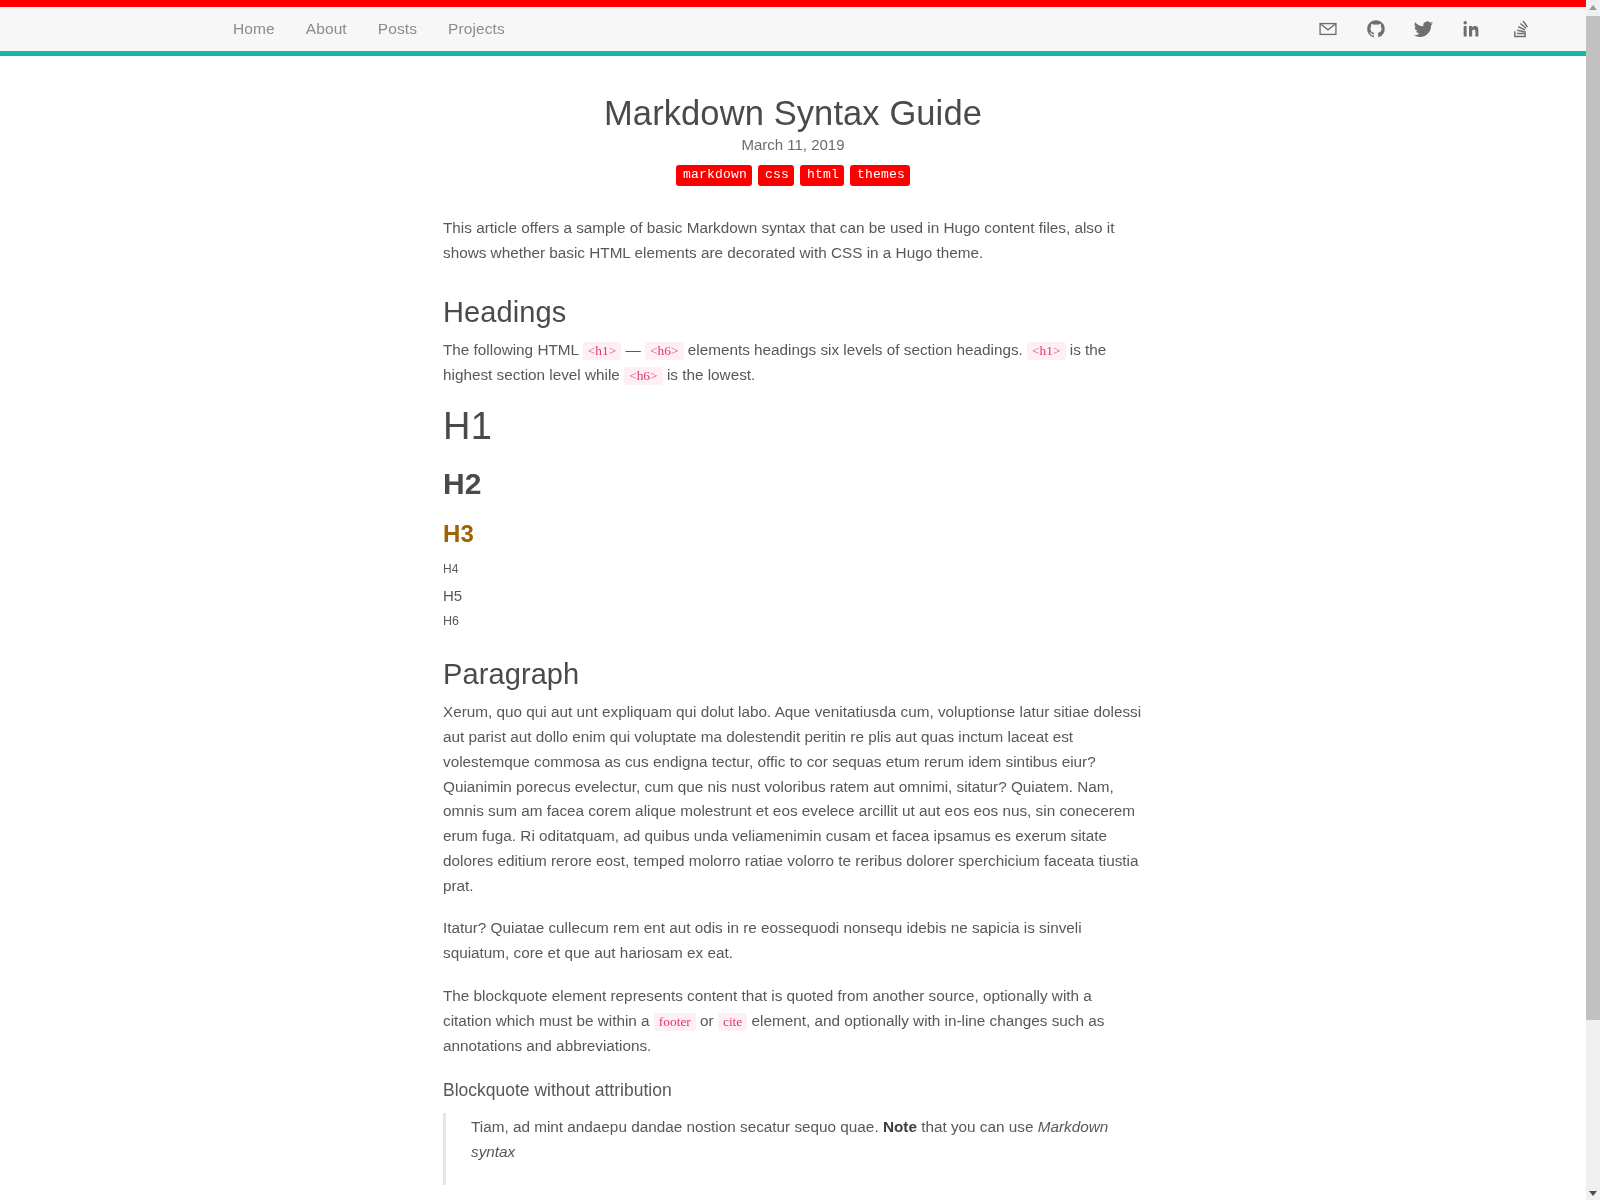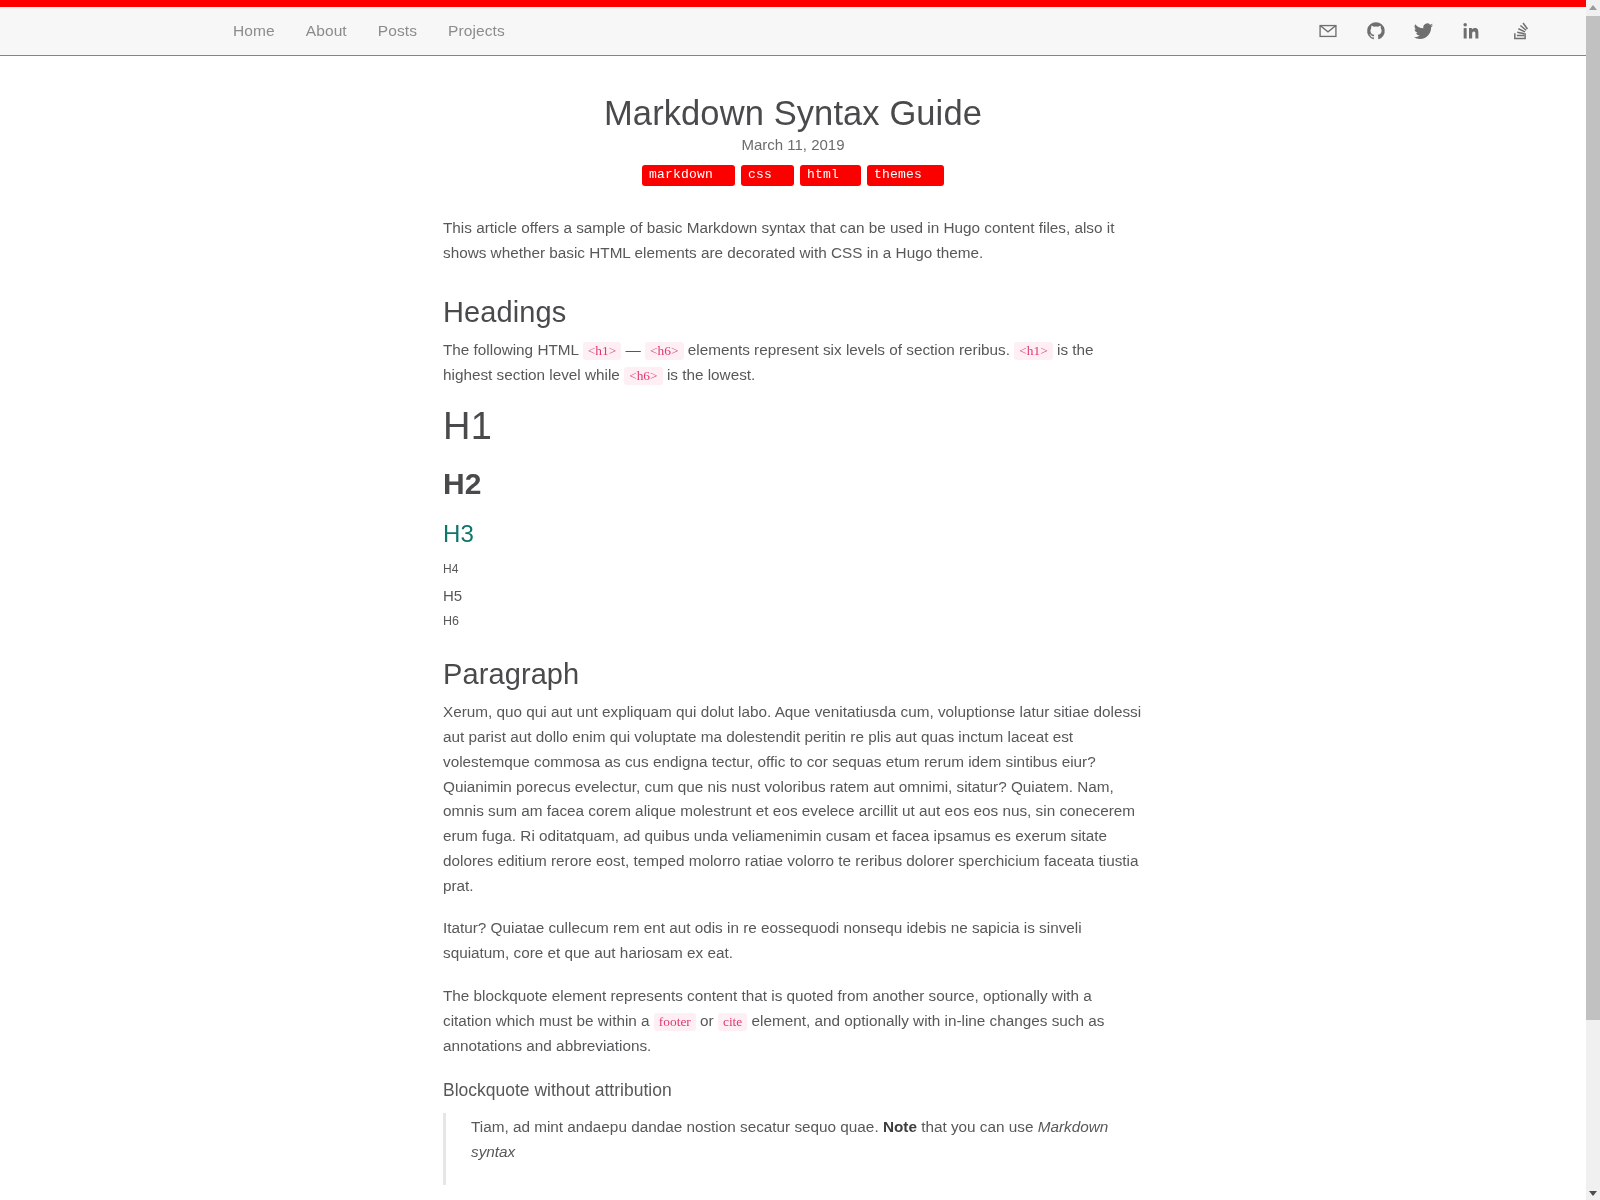--- a/index.html
+++ b/index.html
@@ -25,21 +25,21 @@
     position: relative;
     width: 1586px;
     height: 1200px;
     float: left;
   }
 
   
   .navbar {
     height: 49px;
     background: #f7f7f7;
-    border-bottom: 1px solid #14b8a6;
+    border-bottom: 5px solid #14b8a6;
     display: flex;
     padding: 0 56px 0 0;
   }
   .nav-left {
     display: flex;
     align-items: center;
     gap: 31px;
     margin-left: 233px;
   }
   .nav-link {
@@ -91,21 +91,21 @@
     display: flex;
     justify-content: center;
     gap: 6px;
     margin-bottom: 30px;
   }
   .tag {
     background: #fc0000;
     color: #ffffff;
     font-family: "Liberation Mono", monospace;
     font-size: 13px;
-    padding: 2px 22px 3px 7px;
+    padding: 2px 5px 3px 7px;
     border-radius: 3px;
     line-height: 1.25;
     cursor: pointer;
     letter-spacing: 0.2px;
   }
 
   .article p {
     font-size: 15.3px;
     line-height: 1.62;
     margin: 0 0 18px 0;
@@ -126,21 +126,21 @@
     background: #fdeff3;
     color: #e0386f;
     font-size: 13.4px;
     padding: 1px 5px 2px 5px;
     border-radius: 3px;
   }
 
   
   .hs1 { font-size: 38px; font-weight: 400; color: #4a4a4c; margin: 16px 0 0 0; letter-spacing: .2px;}
   .hs2 { font-size: 30px; font-weight: 700; color: #4a4a4c; margin: 19px 0 0 0; letter-spacing: .2px;}
-  .hs3 { font-size: 24px; font-weight: 400; color: #0f766e; margin: 19px 0 0 0; letter-spacing: .2px;}
+  .hs3 { font-size: 24px; font-weight: 700; color: #a16207; margin: 19px 0 0 0; letter-spacing: .2px;}
   .hs4 { font-size: 12px; font-weight: 400; color: #58585a; margin: 14px 0 0 0;}
   .hs5 { font-size: 15px; font-weight: 400; color: #58585a; margin: 11px 0 0 0;}
   .hs6 { font-size: 12.5px; font-weight: 400; color: #58585a; margin: 10px 0 0 0;}
 
   .bq-label {
     font-size: 17.5px;
     font-weight: 400;
     color: #58585a;
     margin: 22px 0 12px 0;
   }
@@ -247,21 +247,21 @@
     <div class="tag-row">
       <span class="tag">markdown</span>
       <span class="tag">css</span>
       <span class="tag">html</span>
       <span class="tag">themes</span>
     </div>
 
     <p>This article offers a sample of basic Markdown syntax that can be used in Hugo content files, also it shows whether basic HTML elements are decorated with CSS in a Hugo theme.</p>
 
     <h2 class="sec">Headings</h2>
-    <p><span>The following HTML</span> <code class="inline">&lt;h1&gt;</code> <span>—</span> <code class="inline">&lt;h6&gt;</code> <span>elements represent six levels of section reribus.</span> <code class="inline">&lt;h1&gt;</code> <span>is the highest section level while</span> <code class="inline">&lt;h6&gt;</code> <span>is the lowest.</span></p>
+    <p><span>The following HTML</span> <code class="inline">&lt;h1&gt;</code> <span>—</span> <code class="inline">&lt;h6&gt;</code> <span>elements headings six levels of section headings.</span> <code class="inline">&lt;h1&gt;</code> <span>is the highest section level while</span> <code class="inline">&lt;h6&gt;</code> <span>is the lowest.</span></p>
 
     <div class="hs1">H1</div>
     <div class="hs2">H2</div>
     <div class="hs3">H3</div>
     <div class="hs4">H4</div>
     <div class="hs5">H5</div>
     <div class="hs6">H6</div>
 
     <h2 class="sec">Paragraph</h2>
     <p>Xerum, quo qui aut unt expliquam qui dolut labo. Aque venitatiusda cum, voluptionse latur sitiae dolessi aut parist aut dollo enim qui voluptate ma dolestendit peritin re plis aut quas inctum laceat est volestemque commosa as cus endigna tectur, offic to cor sequas etum rerum idem sintibus eiur? Quianimin porecus evelectur, cum que nis nust voloribus ratem aut omnimi, sitatur? Quiatem. Nam, omnis sum am facea corem alique molestrunt et eos evelece arcillit ut aut eos eos nus, sin conecerem erum fuga. Ri oditatquam, ad quibus unda veliamenimin cusam et facea ipsamus es exerum sitate dolores editium rerore eost, temped molorro ratiae volorro te reribus dolorer sperchicium faceata tiustia prat.</p>

